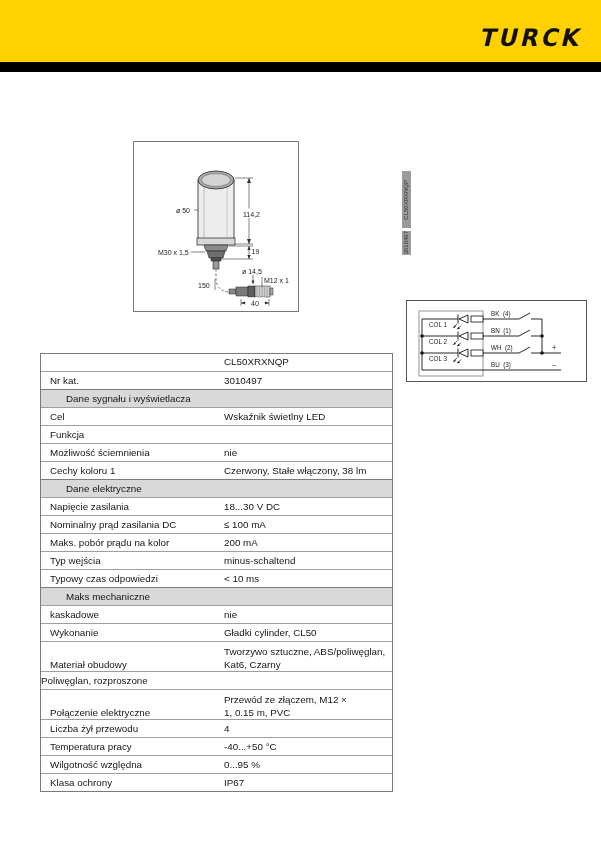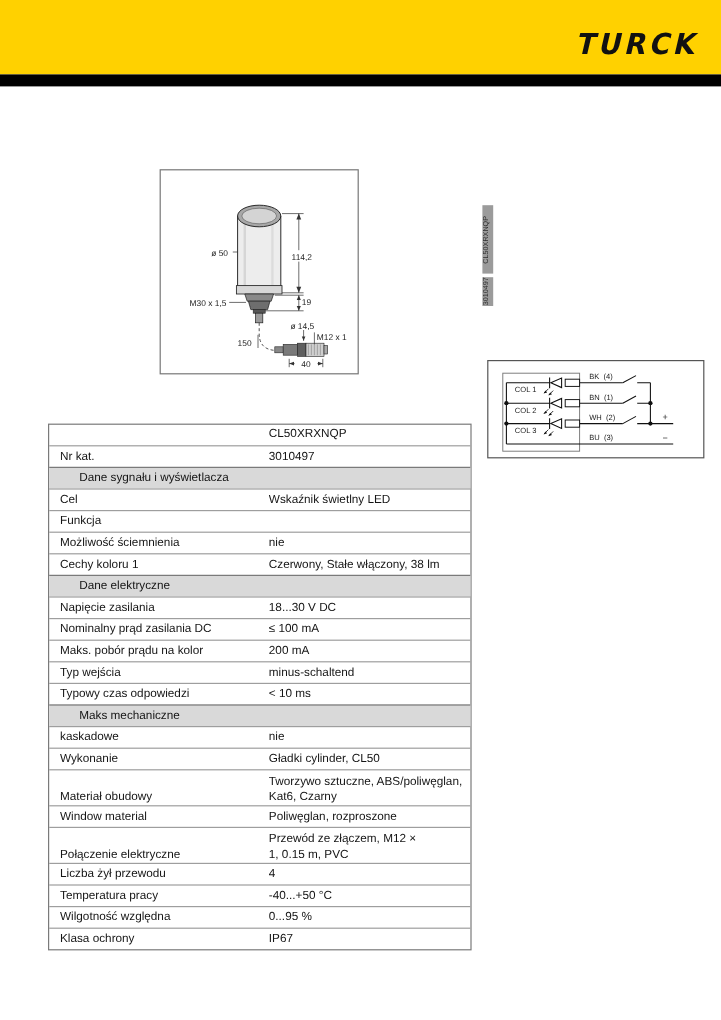--- a/index.html
+++ b/index.html
@@ -289,21 +289,20 @@
       </div>
     </div>
     <div class="trow tall">
       <div class="tlabel">Materiał obudowy</div>
       <div class="tvalue">
         <div>Tworzywo sztuczne, ABS/poliwęglan,</div>
         <div>Kat6, Czarny</div>
       </div>
     </div>
     <div class="trow">
-      <div class="tlabel">Window material</div>
       <div class="tvalue">
         <div>Poliwęglan, rozproszone</div>
       </div>
     </div>
     <div class="trow tall">
       <div class="tlabel">Połączenie elektryczne</div>
       <div class="tvalue">
         <div>Przewód ze złączem, M12 ×</div>
         <div>1, 0.15  m, PVC</div>
       </div>

